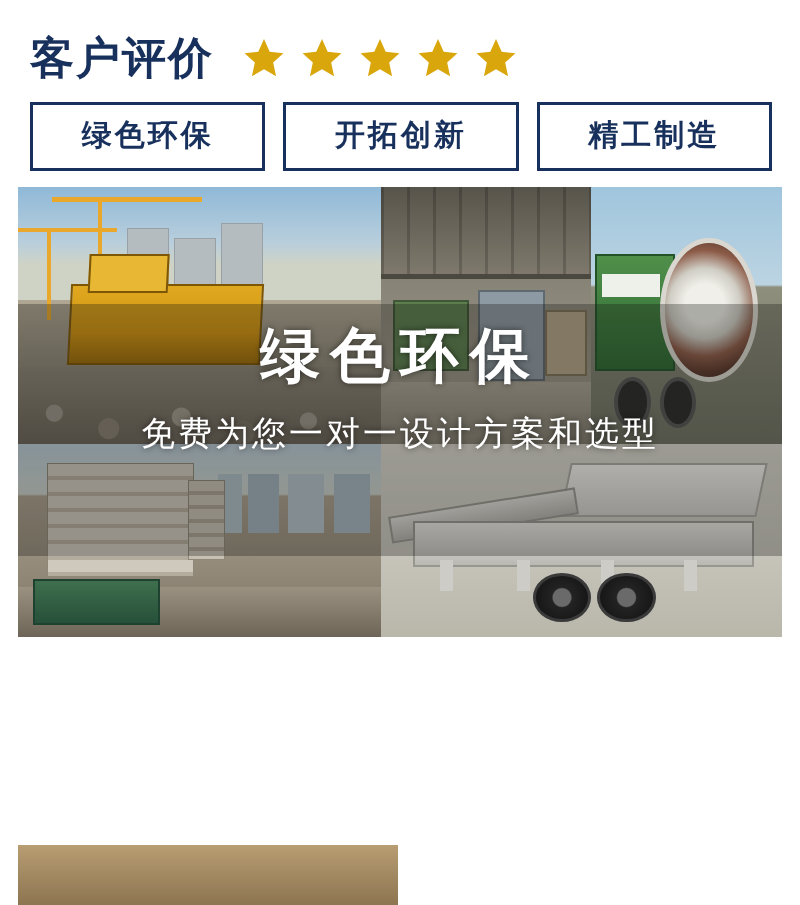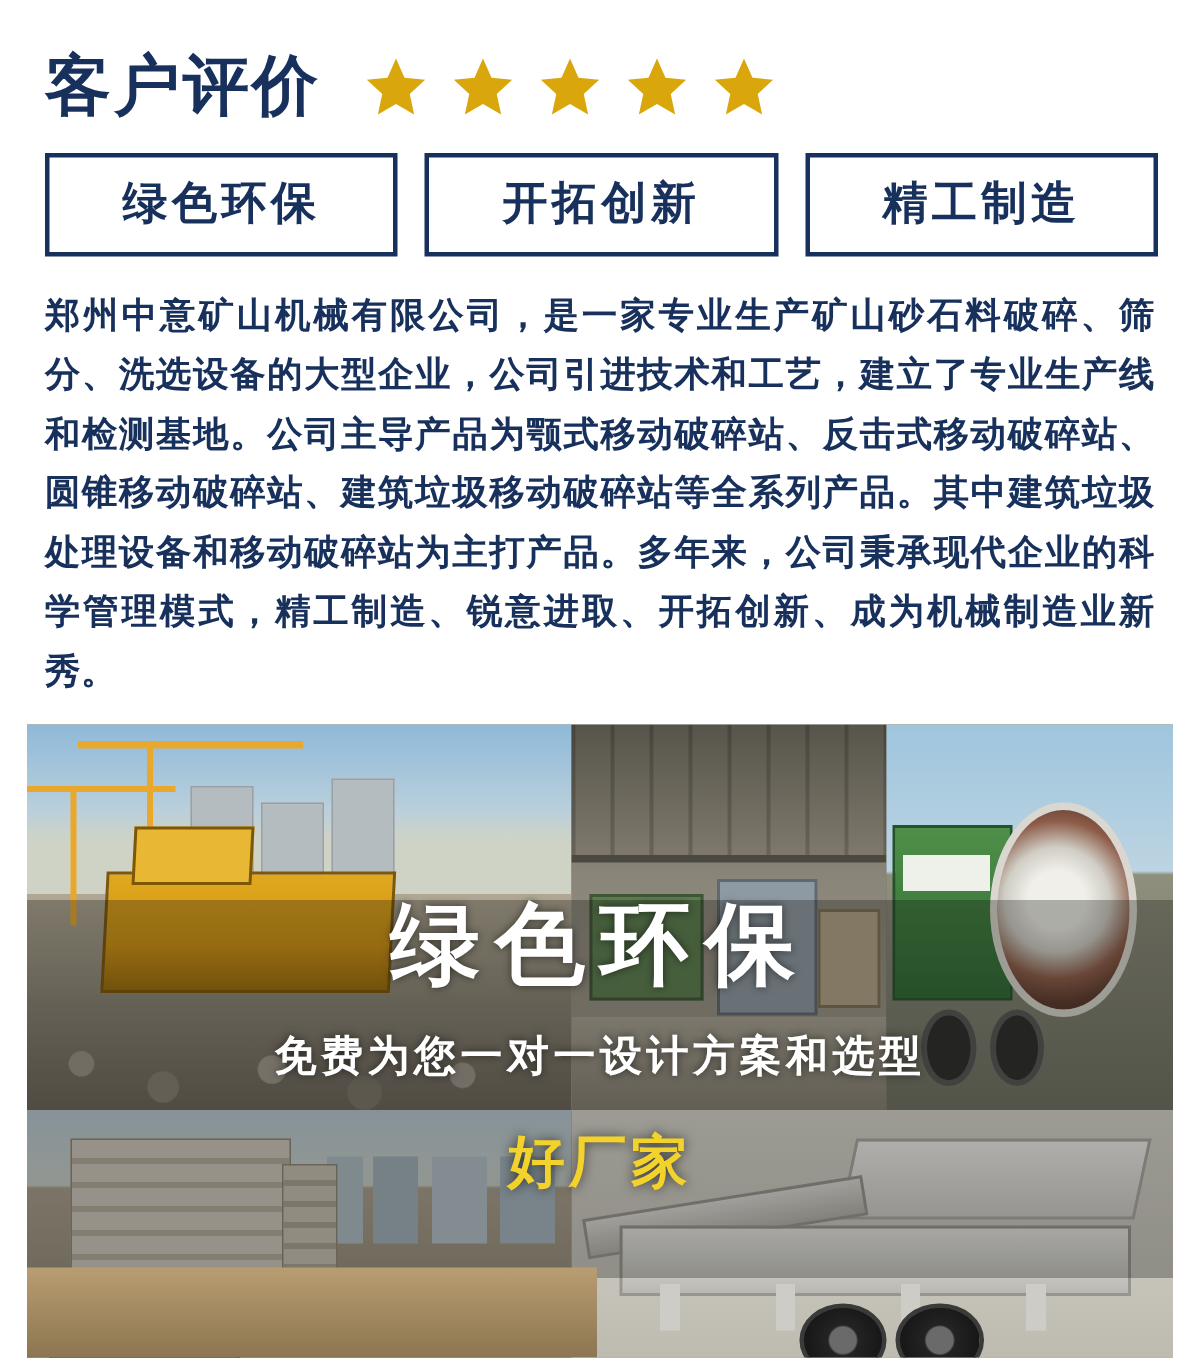--- a/index.html
+++ b/index.html
@@ -283,22 +283,22 @@
   }
   .ov-line1 {
     font-size: 60px;
     font-weight: bold;
     color: #ffffff;
     letter-spacing: 10px;
     text-shadow: 0 0 6px rgba(0,0,0,.55);
     margin-top: -26px;
   }
   .ov-line2 {
-    font-size: 28px;
-    font-weight: bold;
+    font-size: 34px;
+    font-weight: normal;
     color: #ffffff;
     letter-spacing: 3px;
     text-shadow: 0 0 6px rgba(0,0,0,.6);
   }
   .ov-line3 {
     display: flex;
     gap: 38px;
     font-size: 38px;
     font-weight: bold;
     color: #f3d32b;
@@ -339,21 +339,20 @@
         </svg>
     </div>
   </div>
 
   <div class="badges">
     <div class="badge">绿色环保</div>
     <div class="badge">开拓创新</div>
     <div class="badge">精工制造</div>
   </div>
 
-  <div class="intro">郑州中意矿山机械有限公司，是一家专业生产矿山砂石料破碎、筛分、洗选设备的大型企业，公司引进技术和工艺，建立了专业生产线和检测基地。公司主导产品为颚式移动破碎站、反击式移动破碎站、圆锥移动破碎站、建筑垃圾移动破碎站等全系列产品。其中建筑垃圾处理设备和移动破碎站为主打产品。多年来，公司秉承现代企业的科学管理模式，精工制造、锐意进取、开拓创新、成为机械制造业新秀。</div>
 
   <div class="collage">
     <div class="grid">
 
       <div class="cell ph-site">
         <div class="ground"></div>
         <div class="bld b1"></div>
         <div class="bld b2"></div>
         <div class="bld b3"></div>
         <div class="crane1"></div>
@@ -397,20 +396,19 @@
       </div>
 
     </div>
 
     <div class="ov-band"></div>
 
     <div class="overlay">
       <div class="ov-line1">绿色环保</div>
       <div class="ov-line2">免费为您一对一设计方案和选型</div>
       <div class="ov-line3">
-        <span>好厂家</span>
       </div>
     </div>
   </div>
 
   <div class="sandstrip"></div>
 
 </div>
 
 </body></html>

